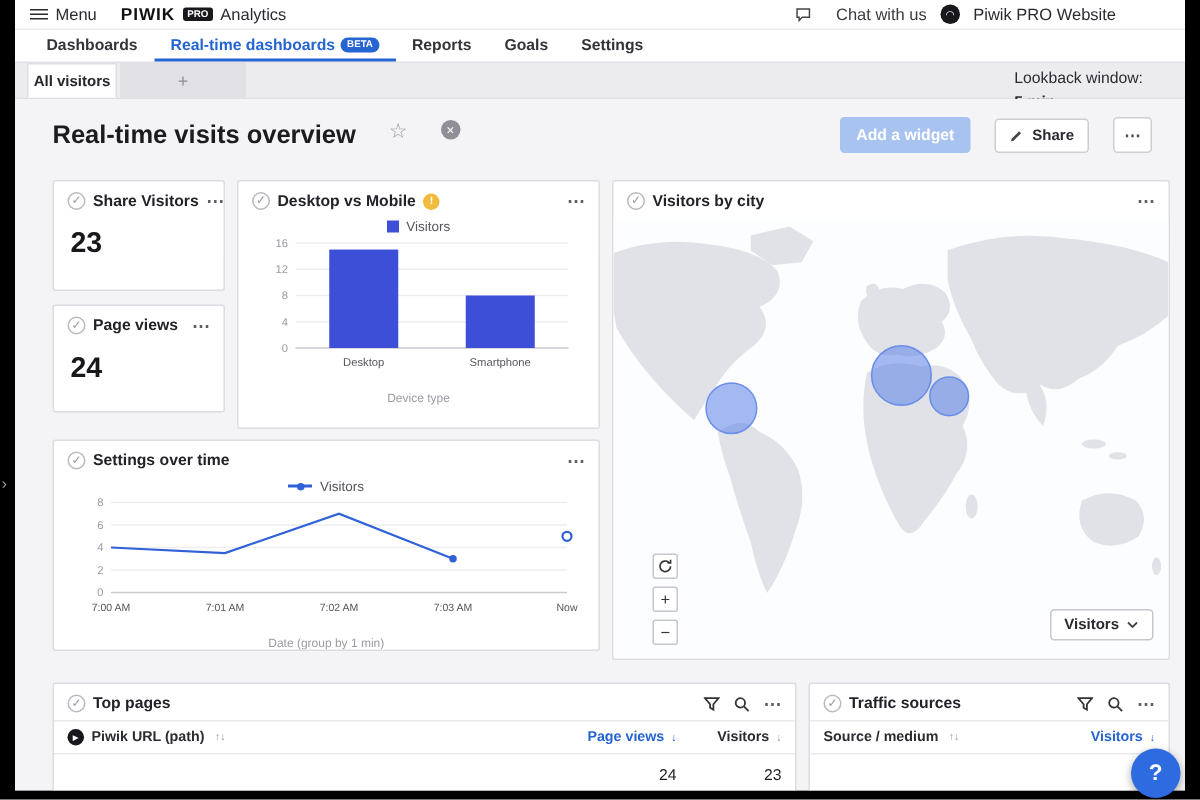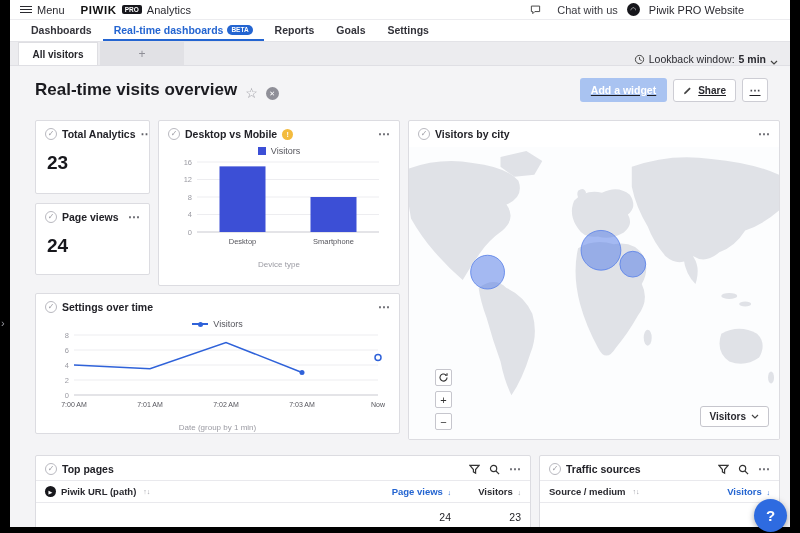--- a/index.html
+++ b/index.html
@@ -35,37 +35,37 @@
             padding:0 10px; border-bottom:1px solid #e3e3e7; background:#fff; }
   .nav-tab { display:flex; align-items:center; padding:0 11px; font-size:10.5px;
              font-weight:700; color:#33333a; cursor:pointer; border-bottom:2px solid transparent; }
   .nav-tab.active { color:#2465d1; border-bottom-color:#2465d1; }
   .beta { background:#2465d1; color:#fff; font-size:6.5px; font-weight:700;
           padding:1.5px 4px; border-radius:7px; margin-left:4px; }
 
   
   .filterbar { height:24px; flex:0 0 auto; background:#ececef; display:flex;
                align-items:stretch; border-bottom:1px solid #dfdfe4; }
-  .seg-tab { width:80px; background:#fff; display:flex; align-items:center; justify-content:center;
+  .seg-tab { width:60px; background:#fff; display:flex; align-items:center; justify-content:center;
              font-size:10px; font-weight:700; color:#26262b; margin-left:8px;
              border:1px solid #dedee2; border-bottom:none; cursor:pointer; }
   .add-tab { width:84px; background:#e1e1e5; display:flex; align-items:center; justify-content:center;
              color:#8e8e96; font-size:12px; margin-left:2px; cursor:pointer; }
-  .lookback { margin-left:auto; display:flex; align-items:flex-end; gap:4px;
-              font-size:10.5px; color:#2a2a30; padding-right:12px; cursor:pointer; }
+  .lookback { margin-left:auto; display:flex; align-items:flex-start; gap:4px;
+              font-size:10.5px; color:#2a2a30; padding-right:28px; cursor:pointer;flex-direction:column; }
   .lookback b { font-weight:700; }
 
   
   .content { flex:1; background:#f4f4f6; position:relative; overflow:hidden; }
-  .page-head { position:absolute; left:25px; top:14px; display:flex; align-items:flex-end; gap:8px; }
+  .page-head { position:absolute; left:25px; top:14px; display:flex; align-items:flex-start; gap:22px; }
   .page-title { font-size:17px; font-weight:700; color:#1b1b20; }
   .star { color:#9a9aa2; font-size:14px; cursor:pointer; line-height:1; }
   .info-x { width:13px; height:13px; border-radius:50%; background:#8f8f98; color:#fff;
             font-size:7px; display:flex; align-items:center; justify-content:center; cursor:pointer; }
-  .head-actions { position:absolute; right:22px; top:12px; display:flex; gap:6px; align-items:center;text-decoration:underline; }
+  .head-actions { position:absolute; right:22px; top:12px; display:flex; gap:16px; align-items:center; }
   .btn-add { background:#a9c3f1; color:#fff; font-size:10.5px; font-weight:700;
              padding:6px 11px; border-radius:3px; border:none; cursor:pointer; }
   .btn-share { background:#fff; border:1px solid #cdcdd4; border-radius:3px; font-size:10px;
                font-weight:700; color:#2a2a30; padding:5px 9px; display:flex; gap:5px;
                align-items:center; cursor:pointer; }
   .btn-more { background:#fff; border:1px solid #cdcdd4; border-radius:3px; width:26px; height:24px;
               color:#4a4a52; font-weight:700; font-size:11px; cursor:pointer; }
 
   
   .card { position:absolute; background:#fff; border:1px solid #dcdce1; border-radius:2px; overflow:hidden; }
@@ -201,21 +201,21 @@
             <path d="M2 10.5L9 3.5l1.8 1.8L3.8 12.3 1.5 12.8z" fill="#444"></path>
           </svg>
         <span>Share</span>
       </button>
       <button class="btn-more">⋯</button>
     </div>
 
     <div class="card" style="left:25px;top:54px;width:115px;height:74px;">
       <div class="whead">
         <span class="check-ic">✓</span>
-        <span class="wtitle">Total Analytics</span>
+        <span class="wtitle">Share Visitors</span>
         <button class="wmore">⋯</button>
       </div>
       <div class="bigval">23</div>
     </div>
 
     <div class="card" style="left:25px;top:137px;width:115px;height:72px;">
       <div class="whead">
         <span class="check-ic">✓</span>
         <span class="wtitle">Page views</span>
         <button class="wmore">⋯</button>

